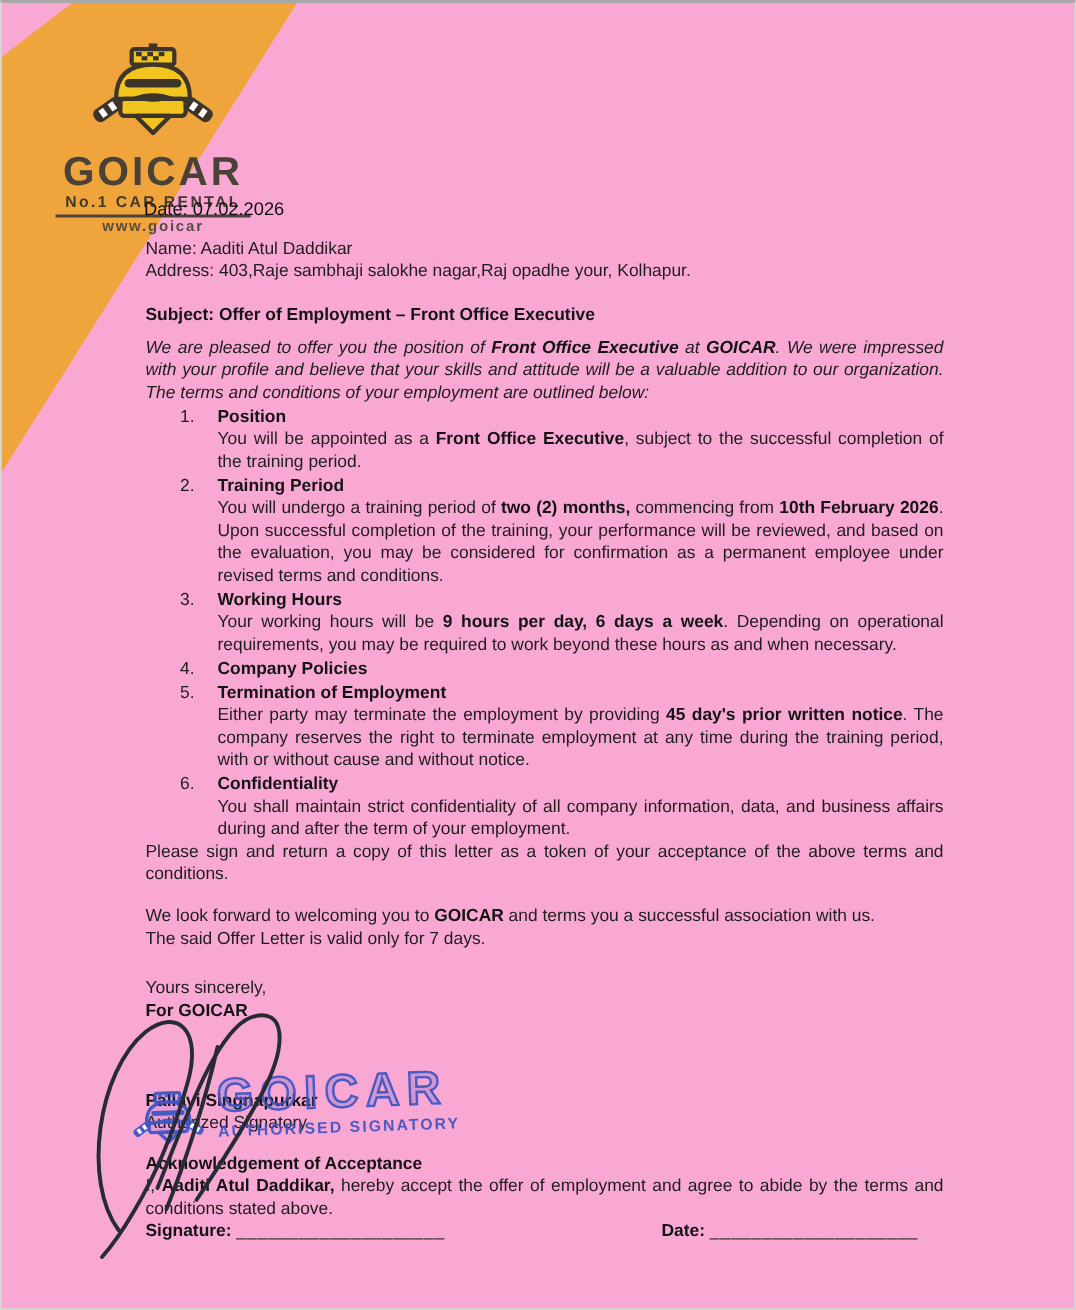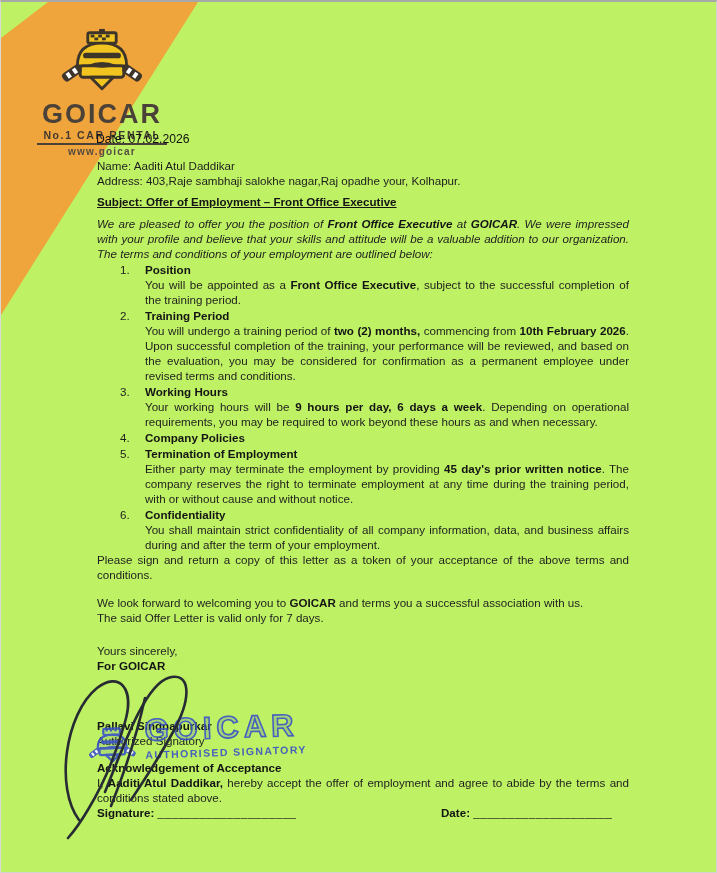--- a/index.html
+++ b/index.html
@@ -1,20 +1,20 @@
 <!DOCTYPE html>
 <html><head>
 <meta charset="utf-8">
 <style>
   * { margin:0; padding:0; box-sizing:border-box; }
   html,body { background:#e8e8e8; }
   .page {
     position:relative;
     width:717px; height:873px;
-    background:#bef264;
+    background:#f9a8d4;
     font-family:"Liberation Sans", sans-serif;
     color:#1e1e1e;
     overflow:hidden;
     border-top:2px solid #a8a8a8;
     border-left:1px solid #d9d9d9;
     border-right:1px solid #d2d2d2;
     border-bottom:1px solid #d2d2d2;
   }
   b { font-weight:bold; color:#141414; }
 
@@ -43,21 +43,21 @@
     position:absolute; left:95px; top:130px;
     font-size:12.2px; color:#101010; z-index:3;
   }
 
   
   .letter {
     position:absolute; left:96px; top:156px; width:532px;
     font-size:11.6px; line-height:15px; z-index:2;
   }
   .just { text-align:justify; }
-  .subject { margin-top:6px; font-weight:bold; color:#141414;text-decoration:underline; }
+  .subject { margin-top:14px; font-weight:bold; color:#141414; }
   .salutation { margin-top:11px; }
   .intro { margin-top:7px;font-style:italic; }
   .terms { margin-top:0; }
   .term { display:flex; margin-top:1px; padding-left:23px; }
   .term-num { width:25px; flex:none; }
   .term-content { flex:1; }
   .term-title { font-weight:bold; color:#141414; }
   .please { margin-top:0; }
   .closing1 { margin-top:13px; }
   .yours { margin-top:18px; }

